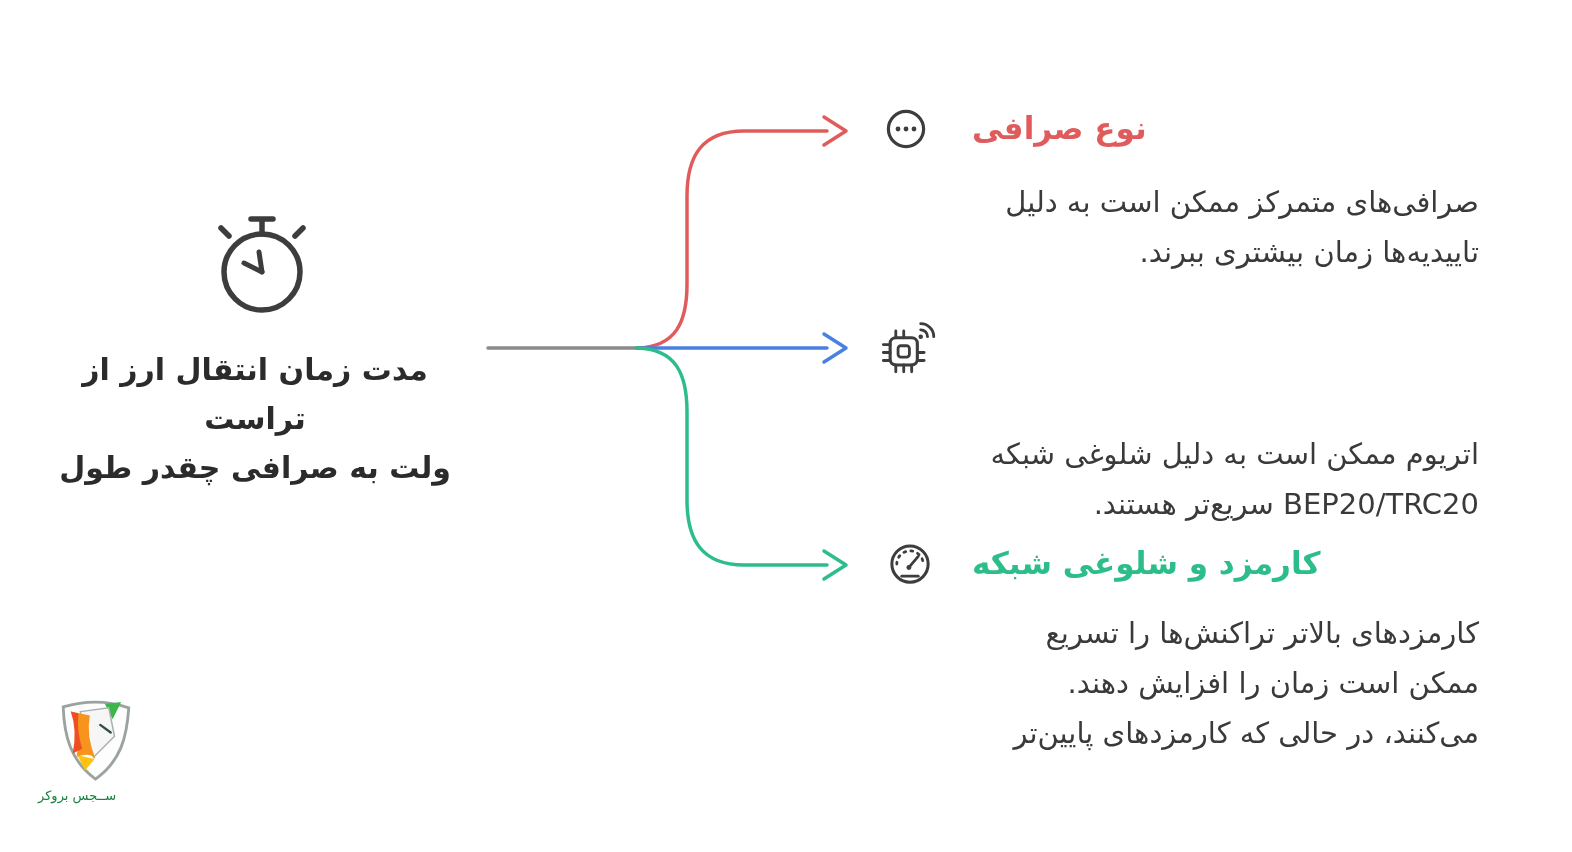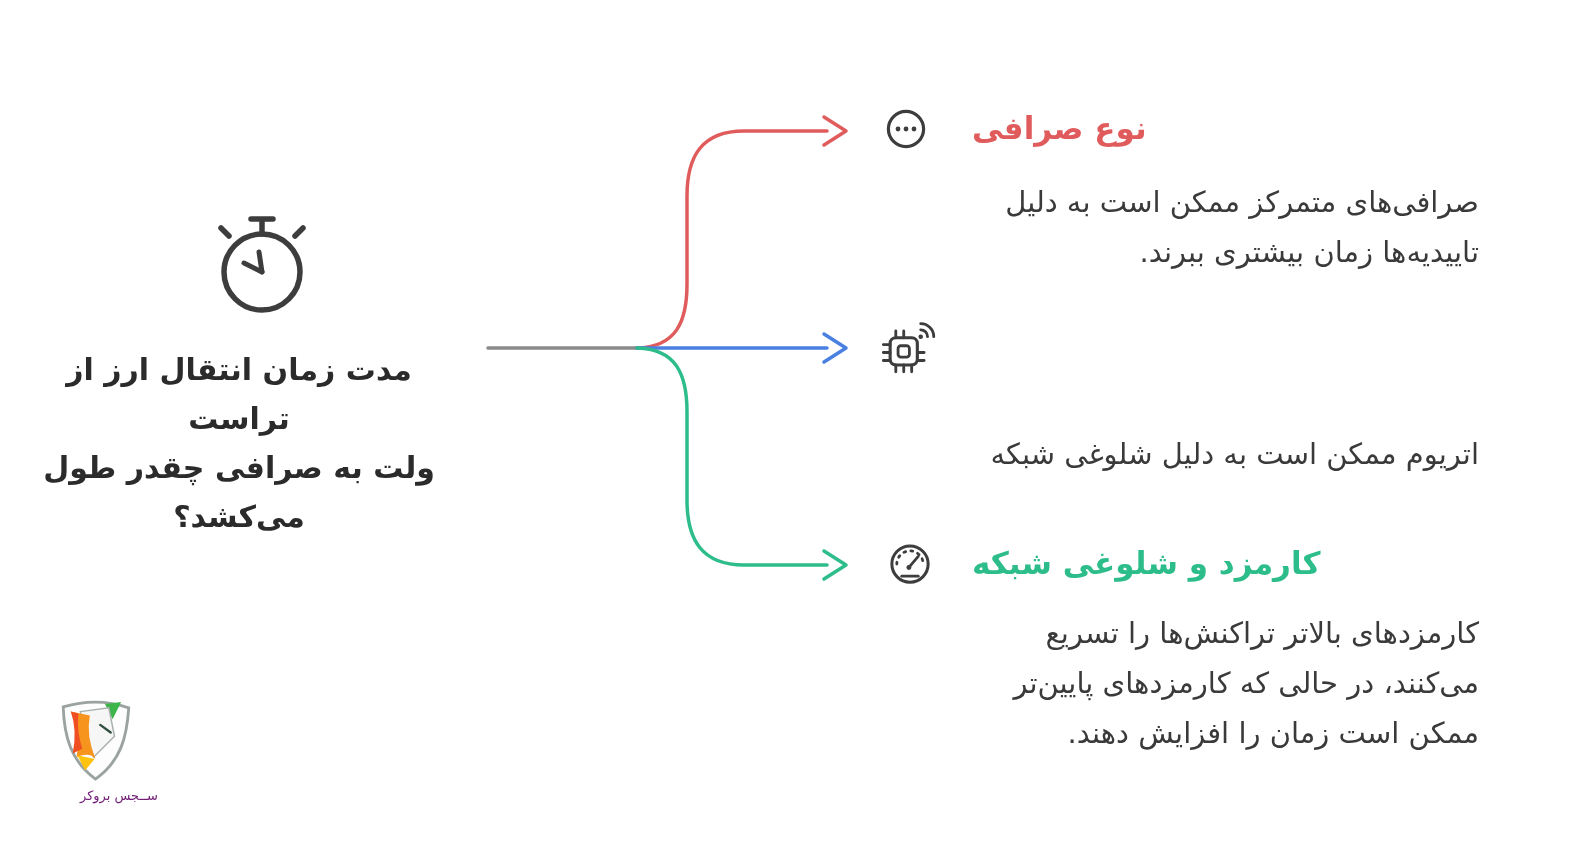--- a/index.html
+++ b/index.html
@@ -30,22 +30,22 @@
   }
   .branch-body{
     font-size:29px;
     line-height:50px;
     color:#3a3a3a;
     direction:rtl;
     text-align:right;
   }
   .logo-caption{
     font-size:13px;
-    color:#701a75;
-    text-align:right;
+    color:#15803d;
+    text-align:left;
     direction:rtl;
     width:120px;
   }
   .icon-stroke{stroke:#3d3d3d;fill:none;stroke-linecap:round;stroke-linejoin:round;}
   .icon-fill{fill:#3d3d3d;stroke:none;}
 </style>
 </head>
 <body>
 
 <div class="abs" style="left:0;top:0;width:1572px;height:852px;">
@@ -66,24 +66,23 @@
   <svg class="abs" style="left:202px;top:200px;" width="120" height="120" viewBox="0 0 120 120">
     <circle class="icon-stroke" cx="60" cy="72" r="38" stroke-width="5.5"></circle>
     <path class="icon-stroke" d="M60,34 L60,22" stroke-width="5.5"></path>
     <path class="icon-stroke" d="M49,19 L71,19" stroke-width="5.5"></path>
     <path class="icon-stroke" d="M19,28 L27,36" stroke-width="5.5"></path>
     <path class="icon-stroke" d="M101,28 L93,36" stroke-width="5.5"></path>
     <path class="icon-stroke" d="M60,72 L42,63" stroke-width="5"></path>
     <path class="icon-stroke" d="M60,72 L57,52" stroke-width="5"></path>
   </svg>
 
-  <div class="abs question-text" style="left:14px;top:345px;width:450px;">
+  <div class="abs question-text" style="left:30px;top:345px;width:450px;">
     <div>مدت زمان انتقال ارز از تراست</div>
     <div>ولت به صرافی چقدر طول</div>
-    <div>می‌کشد؟</div>
   </div>
 
   <svg class="abs" style="left:874px;top:97px;" width="64" height="64" viewBox="0 0 120 120">
     <circle class="icon-stroke" cx="60" cy="60" r="33" stroke-width="6"></circle>
     <circle class="icon-fill" cx="45" cy="60" r="4.5"></circle>
     <circle class="icon-fill" cx="60" cy="60" r="4.5"></circle>
     <circle class="icon-fill" cx="75" cy="60" r="4.5"></circle>
   </svg>
   <div class="abs branch-title" style="left: 972px; top: 108px; color: rgb(224, 92, 92);">نوع صرافی</div>
   <div class="abs branch-body" style="right:93px;top:177px;width:520px;">
@@ -97,34 +96,35 @@
     <path class="icon-stroke" d="M32,54 L20,54 M32,68 L20,68 M32,82 L20,82" stroke-width="5"></path>
     <path class="icon-stroke" d="M42,90 L42,102 M56,90 L56,102 M70,90 L70,102" stroke-width="5"></path>
     <path class="icon-stroke" d="M42,42 L42,30 M56,42 L56,30" stroke-width="5"></path>
     <path class="icon-stroke" d="M80,68 L92,68 M80,82 L92,82" stroke-width="5"></path>
     <circle class="icon-fill" cx="86" cy="40" r="4"></circle>
     <path class="icon-stroke" d="M86,28 A12,12 0 0 1 98,40" stroke-width="5"></path>
     <path class="icon-stroke" d="M86,17 A23,23 0 0 1 109,40" stroke-width="5"></path>
   </svg>
   <div class="abs branch-body" style="right:93px;top:393px;width:540px;margin-top:36px;">
     <div>اتریوم ممکن است به دلیل شلوغی شبکه</div>
+    <div>BEP20/TRC20 سریع‌تر هستند.</div>
   </div>
 
   <svg class="abs" style="left:877px;top:530px;" width="66" height="66" viewBox="0 0 120 120">
     <circle class="icon-stroke" cx="60" cy="62" r="33" stroke-width="5.5"></circle>
     <path class="icon-stroke" d="M36,62 A24,24 0 0 1 84,62" stroke-width="5" stroke-dasharray="3.5 9.5"></path>
     <path class="icon-stroke" d="M58,68 L75,48" stroke-width="5"></path>
     <circle class="icon-fill" cx="58" cy="68" r="4.5"></circle>
     <path class="icon-stroke" d="M45,84 L75,84" stroke-width="5"></path>
   </svg>
   <div class="abs branch-title" style="left: 972px; top: 543px; color: rgb(45, 189, 138); text-align: center;">کارمزد و شلوغی شبکه</div>
   <div class="abs branch-body" style="right:93px;top:608px;width:560px;">
     <div>کارمزدهای بالاتر تراکنش‌ها را تسریع</div>
+    <div>ممکن است زمان را افزایش دهند.</div>
     <div>می‌کنند، در حالی که کارمزدهای پایین‌تر</div>
-    <div>ممکن است زمان را افزایش دهند.</div>
   </div>
 
   <svg class="abs" style="left:48px;top:698px;" width="95" height="88" viewBox="0 0 100 92">
     <path d="M16,9 C40,2 62,2 85,10 C83,40 77,66 50,85 C24,66 17,40 16,9 Z" fill="#fdfdfd" stroke="#9aa39f" stroke-width="3"></path>
     <polygon points="60,6 77,4 68,22" fill="#3db54b"></polygon>
     <polygon points="34,14 64,10 70,40 48,62" fill="#f6f6f6" stroke="#a8b0ac" stroke-width="1.5"></polygon>
     <path d="M24,14 Q35,36 30,62 Q44,56 50,64 Q40,40 44,18 Z" fill="#f7941d"></path>
     <path d="M24,14 Q31,34 26,58 L36,53 Q30,34 32,16 Z" fill="#ef4e23"></path>
     <polygon points="31,60 49,64 39,76" fill="#ffc20e"></polygon>
     <path d="M55,28 L66,36" stroke="#2f4f3f" stroke-width="2.5" fill="none" stroke-linecap="round"></path>

